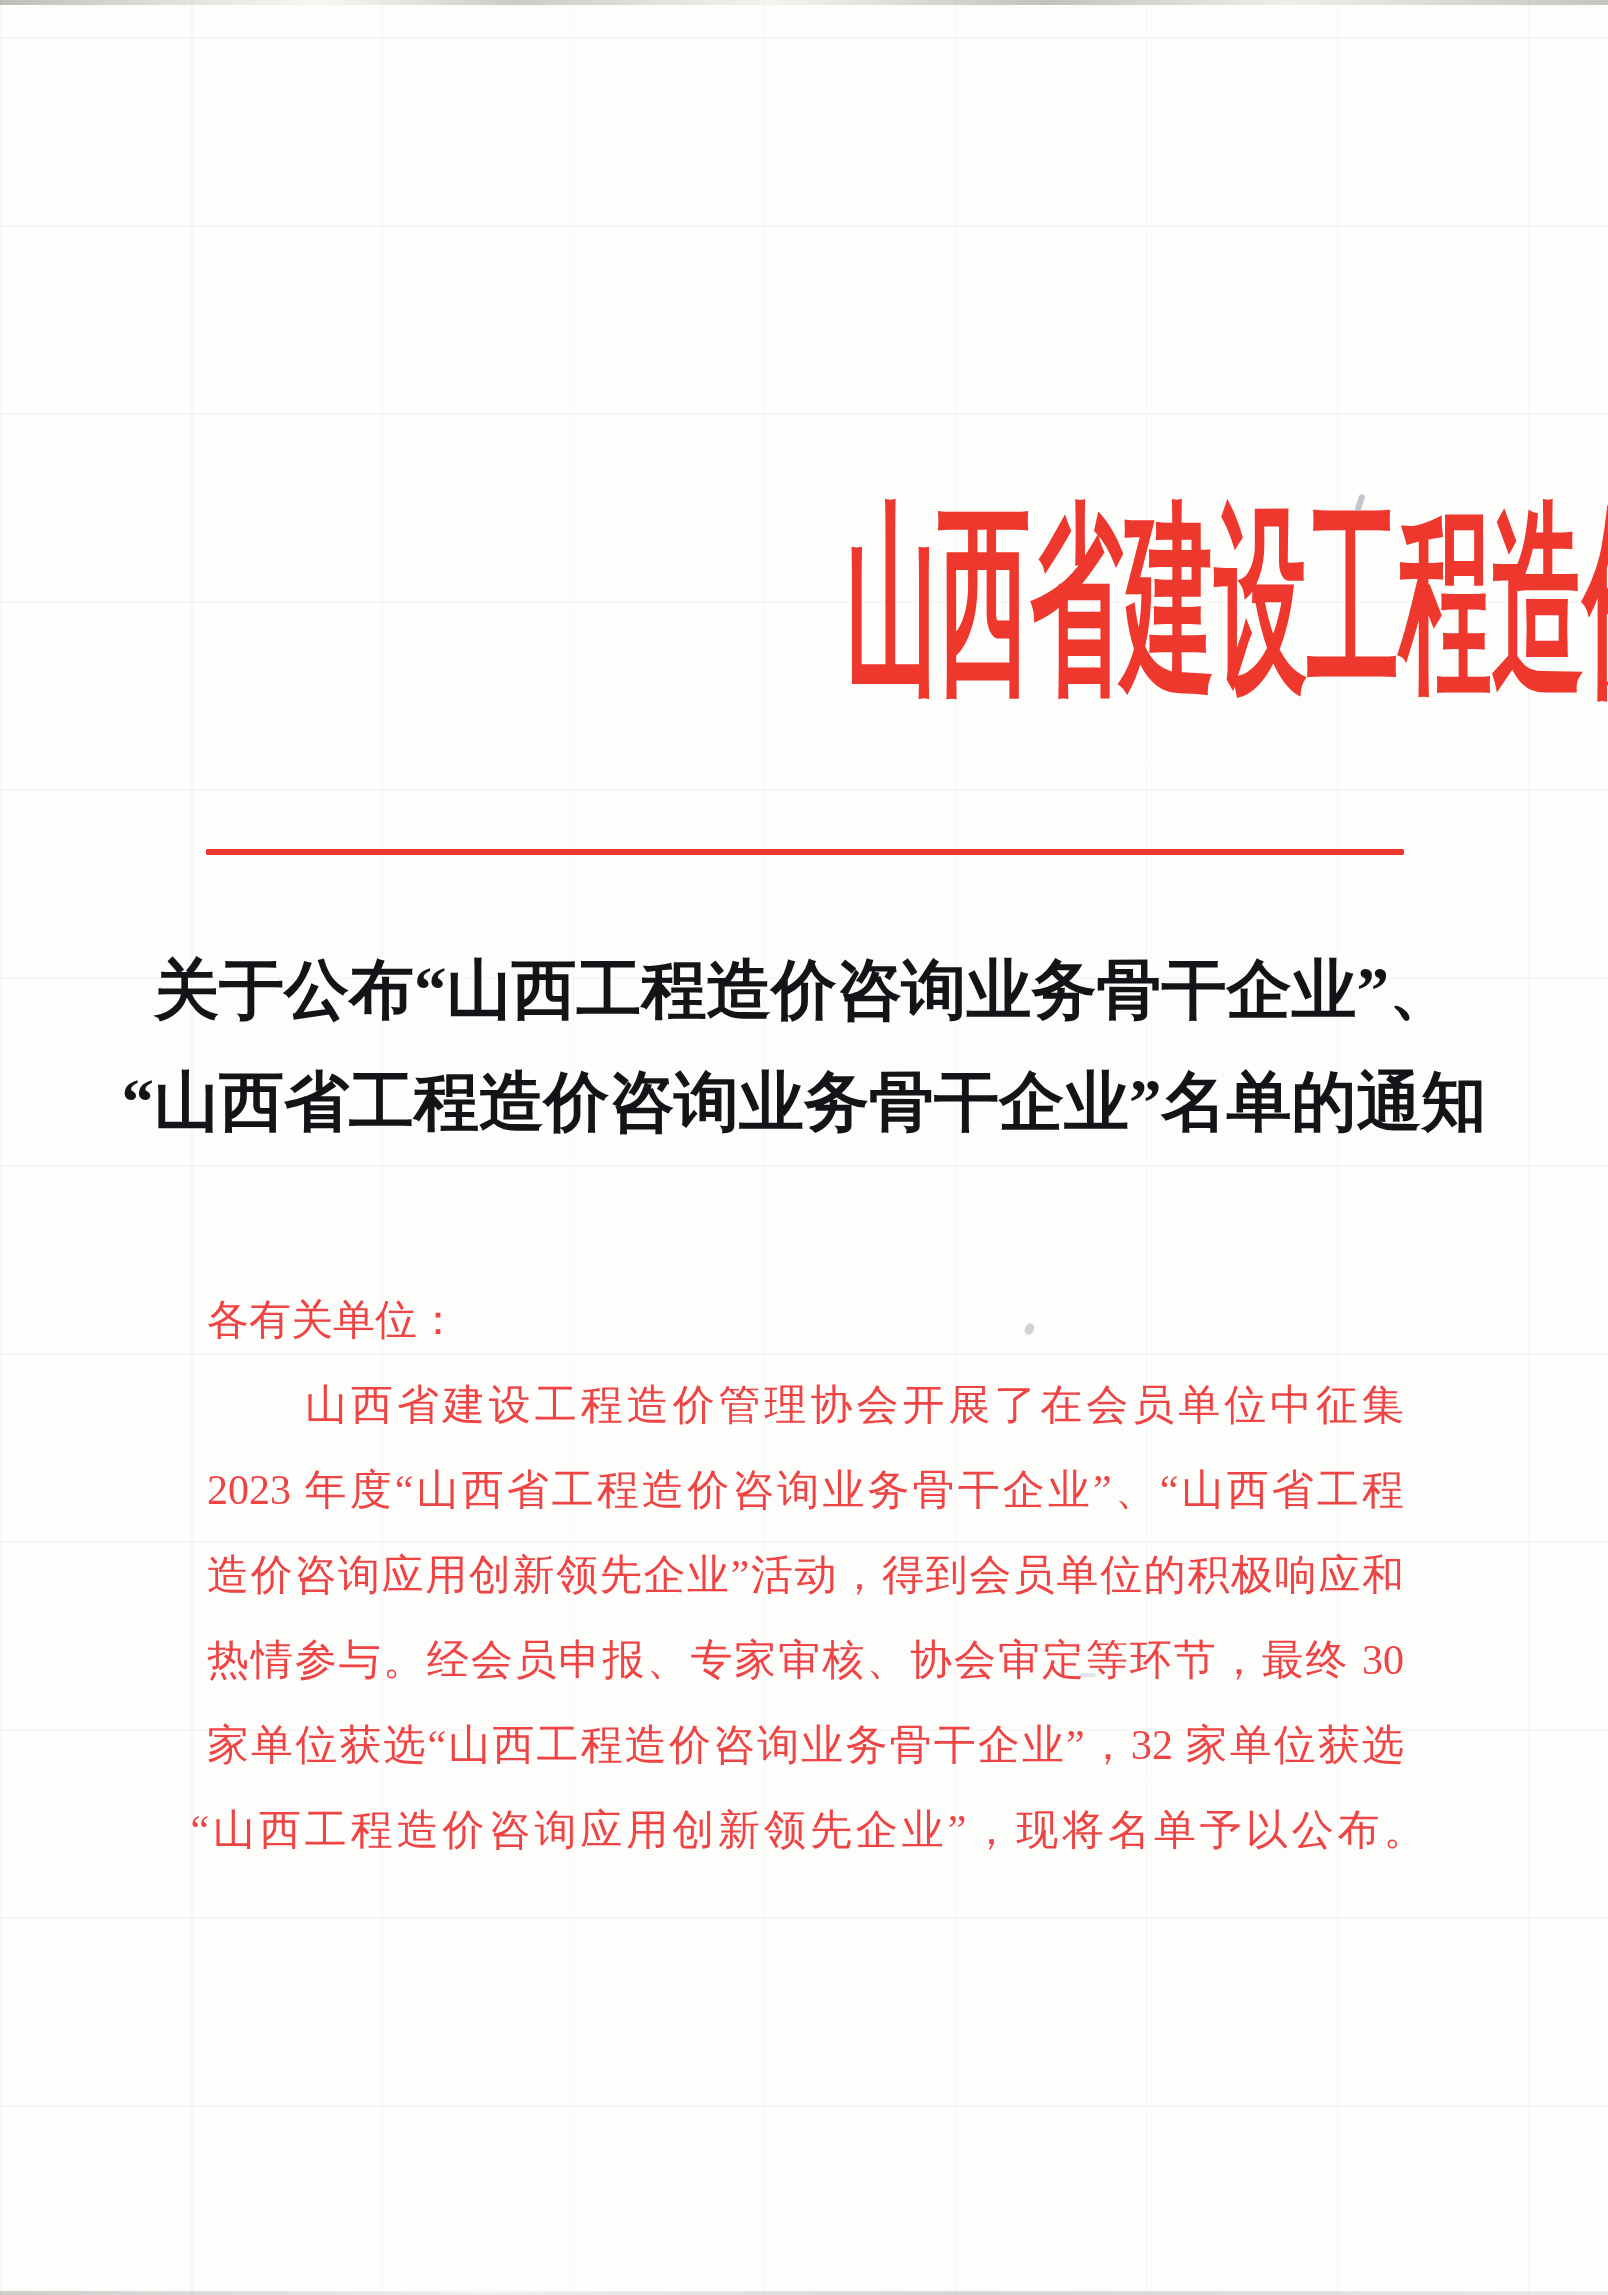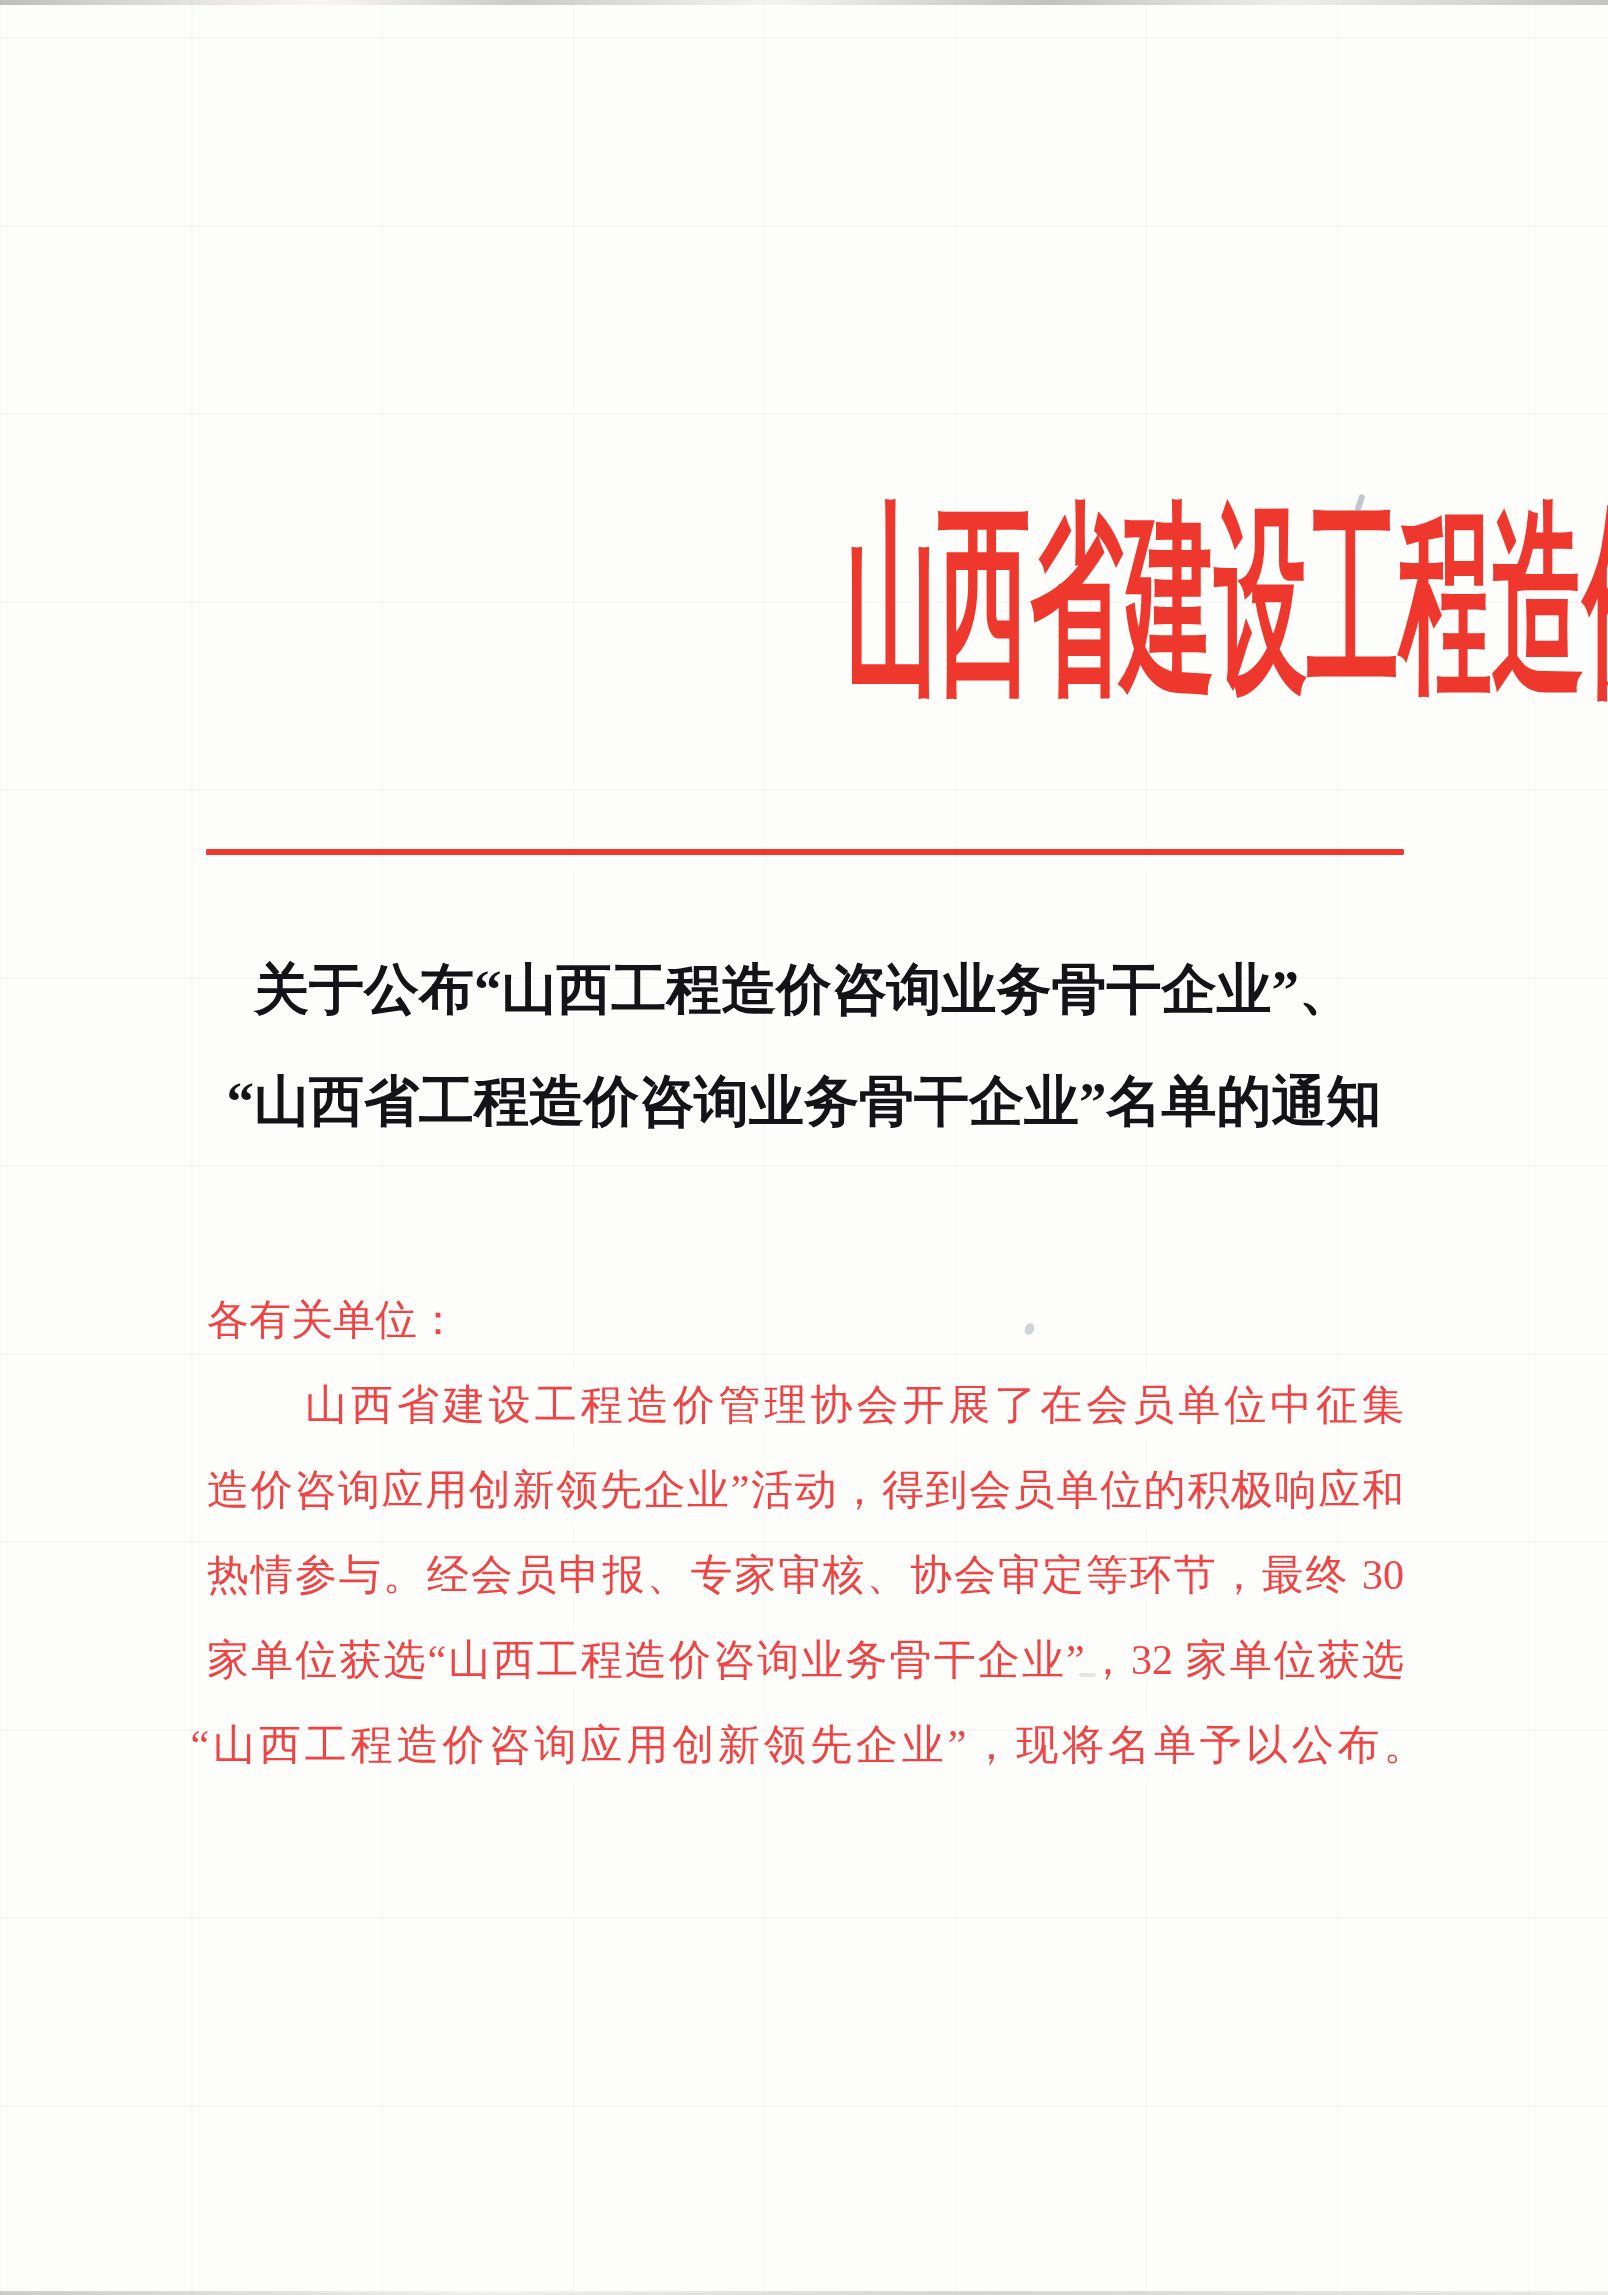--- a/index.html
+++ b/index.html
@@ -76,21 +76,21 @@
     width: 1198px;
     height: 5.9px;
     background: #ee382d;
     border-radius: 1.5px;
   }
   .notice-title {
     position: absolute;
     top: 934px;
     left: 0; right: 0;
     text-align: center;
-    font-size: 55px;
+    font-size: 65px;
     line-height: 112px;
     font-weight: bold;
     color: #141418;
     white-space: nowrap;
   }
   .doc-body {
     position: absolute;
     top: 1278px;
     left: 207px;
     width: 1197px;
@@ -156,20 +156,21 @@
   <div class="red-line"></div>
 
   <div class="notice-title">
     <div>关于公布“山西工程造价咨询业务骨干企业”、</div>
     <div>“山西省工程造价咨询业务骨干企业”名单的通知</div>
   </div>
 
   <div class="doc-body">
     <div class="salutation">各有关单位：</div>
     <div class="jline indent">山西省建设工程造价管理协会开展了在会员单位中征集</div>
+    <div class="jline">2023 年度“山西省工程造价咨询业务骨干企业”、“山西省工程</div>
     <div class="jline">造价咨询应用创新领先企业”活动，得到会员单位的积极响应和</div>
     <div class="jline">热情参与。经会员申报、专家审核、协会审定等环节，最终 30</div>
     <div class="jline">家单位获选“山西工程造价咨询业务骨干企业”，32 家单位获选</div>
     <div class="jline hang">“山西工程造价咨询应用创新领先企业”，现将名单予以公布。</div>
   </div>
 
   <div class="speck speck-1"></div>
   <div class="speck speck-2"></div>
   <div class="speck speck-3"></div>
 

